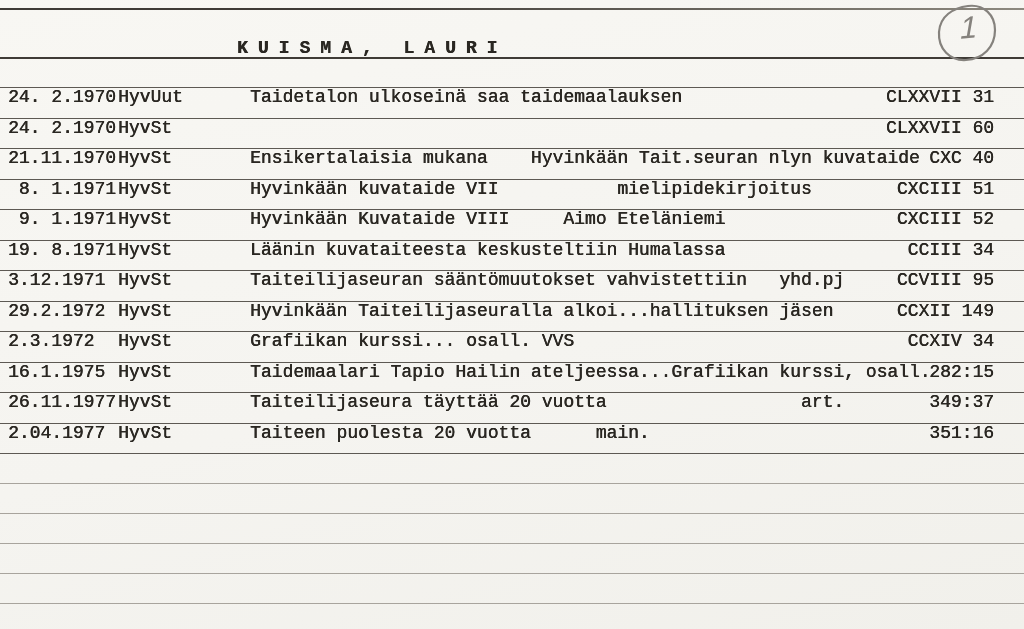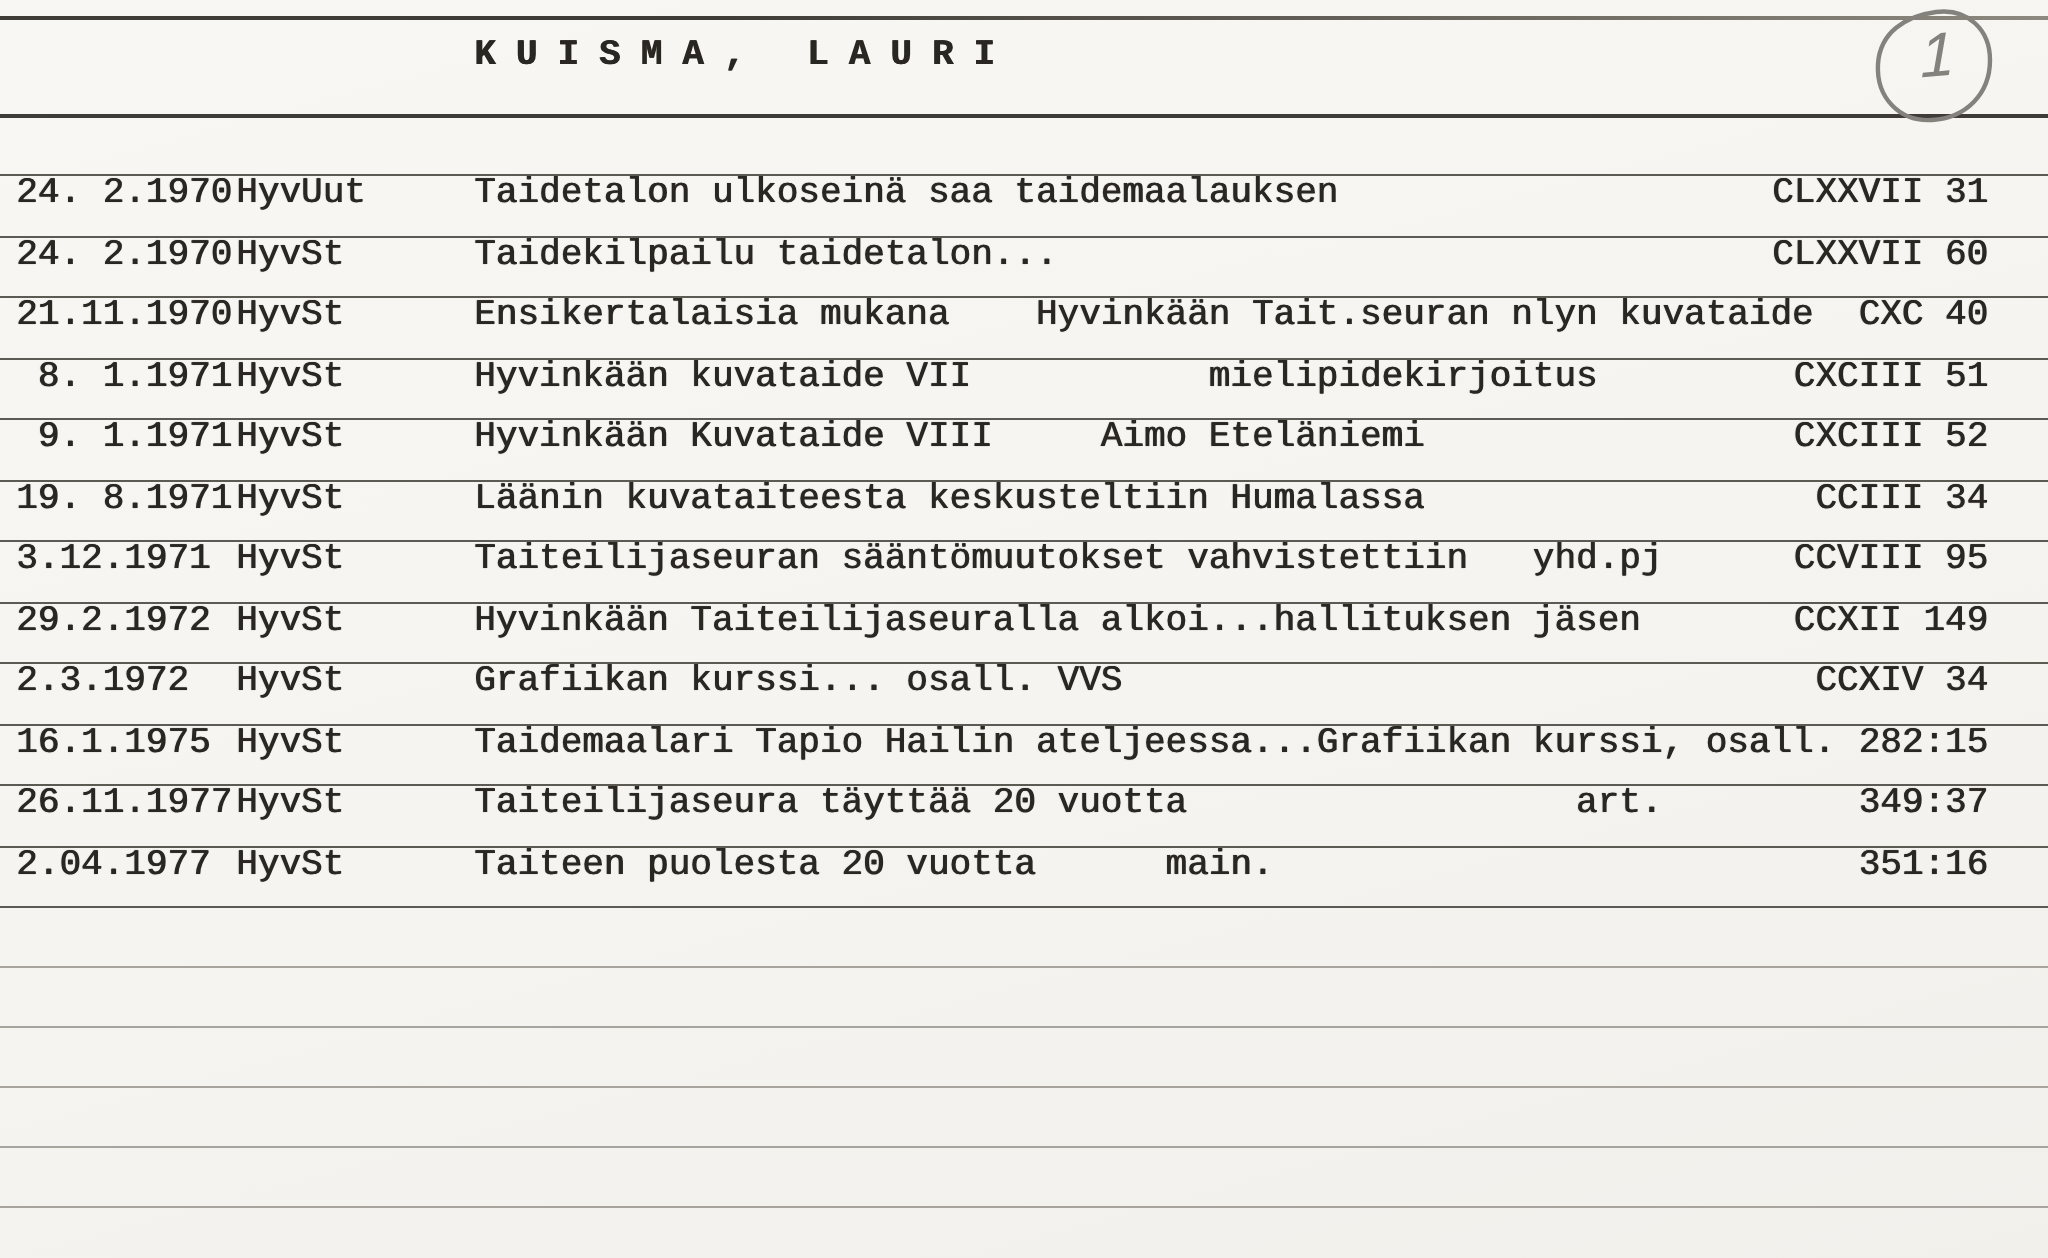--- a/index.html
+++ b/index.html
@@ -9,35 +9,35 @@
     width:1024px;height:629px;
     background:linear-gradient(165deg,#f8f7f3 0%,var(--paper) 55%,#f1f0eb 100%);
     color:var(--ink);
     font-family:"Liberation Mono","DejaVu Sans Mono",monospace;
     overflow:hidden;
   }
   .top-margin{height:8px;}
   .rule-top{height:2px;background:linear-gradient(to right,var(--rule_dark) 0%,var(--rule_dark) 35%,#8d897f 100%);}
   .header{position:relative;height:49px;border-bottom:2px solid var(--rule_dark);}
   .page-title{
-    position:absolute;left:237px;bottom:20px;
+    position:absolute;left:237px;bottom:0;
     font-size:18px;line-height:18px;font-weight:bold;letter-spacing:10px;white-space:pre;
     text-shadow:0.4px 0 0 currentColor;
   }
   .gap-row{height:29px;border-bottom:1px solid var(--rule_medium);}
   .row{width:100%;}
   .entry-row{
     height:30.5px;display:flex;align-items:flex-start;padding-bottom:7px;
     border-bottom:1px solid var(--rule_medium);
     font-size:18px;line-height:18px;
   }
   .cell{white-space:pre;text-shadow:0.4px 0 0 currentColor,0 0 0.6px rgba(42,39,34,0.45);}
   .date{width:118px;padding-left:8px;flex:0 0 auto;}
   .source{width:119px;flex:0 0 auto;}
-  .title{flex:0 1 auto;overflow:hidden;}
+  .title{flex:0 1 auto;overflow:hidden;margin-left:13px;}
   .ref{margin-left:auto;padding-right:30px;flex:0 0 auto;}
   .empty-row{height:30px;border-bottom:1px solid var(--rule_light);}
   .annotation{position:absolute;top:2px;right:20px;width:74px;height:62px;}
   .annotation svg{position:absolute;inset:0;width:100%;height:100%;}
   .page-num{
     position:absolute;left:30px;top:10px;
     font-family:"Liberation Sans",sans-serif;font-style:italic;
     font-size:31px;line-height:31px;color:var(--pencil);
     transform:rotate(-5deg) skewX(-4deg);
   }
@@ -58,21 +58,20 @@
   <div id="rows">
       <div class="row entry-row">
         <span class="cell date">24. 2.1970</span>
         <span class="cell source">HyvUut</span>
         <span class="cell title">Taidetalon ulkoseinä saa taidemaalauksen</span>
         <span class="cell ref">CLXXVII 31</span>
       </div>
       <div class="row entry-row">
         <span class="cell date">24. 2.1970</span>
         <span class="cell source">HyvSt</span>
-        <span class="cell title">Taidekilpailu taidetalon...</span>
         <span class="cell ref">CLXXVII 60</span>
       </div>
       <div class="row entry-row">
         <span class="cell date">21.11.1970</span>
         <span class="cell source">HyvSt</span>
         <span class="cell title">Ensikertalaisia mukana    Hyvinkään Tait.seuran nlyn kuvataide</span>
         <span class="cell ref">CXC 40</span>
       </div>
       <div class="row entry-row">
         <span class="cell date"> 8. 1.1971</span>

